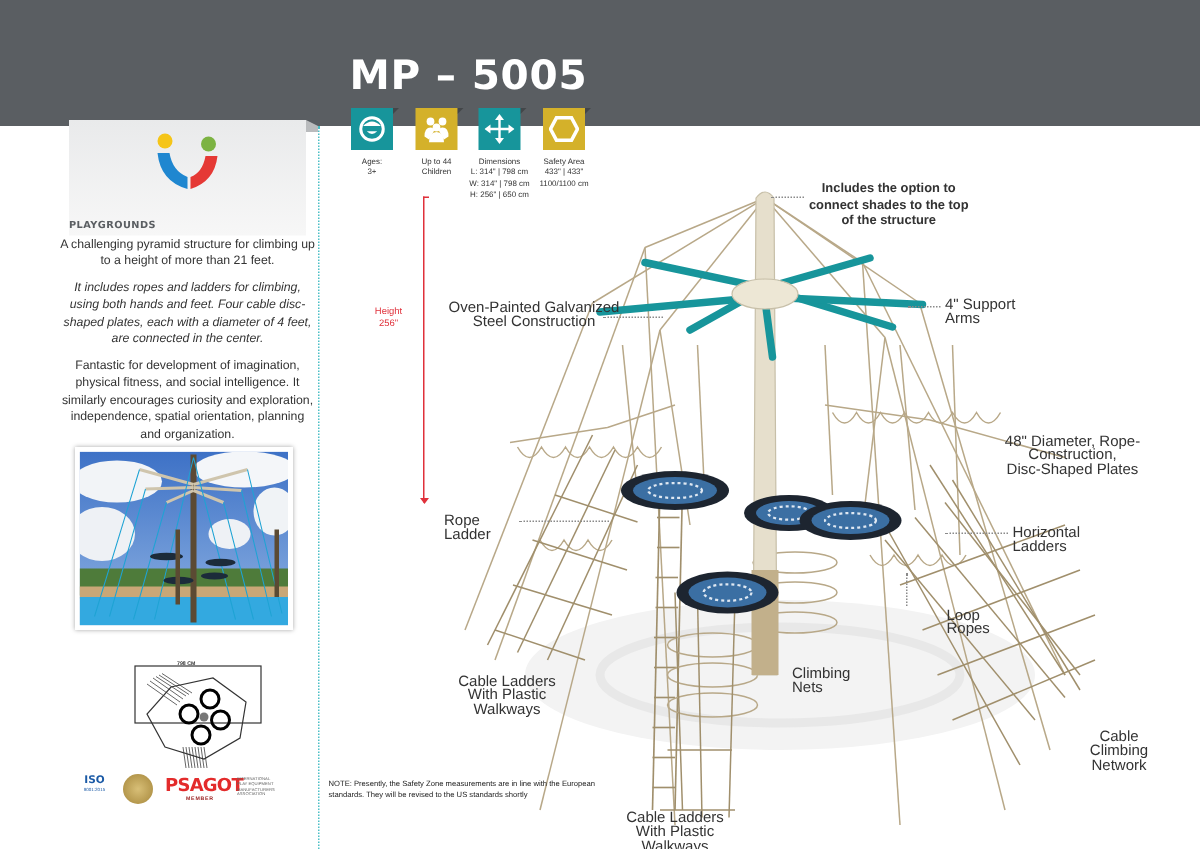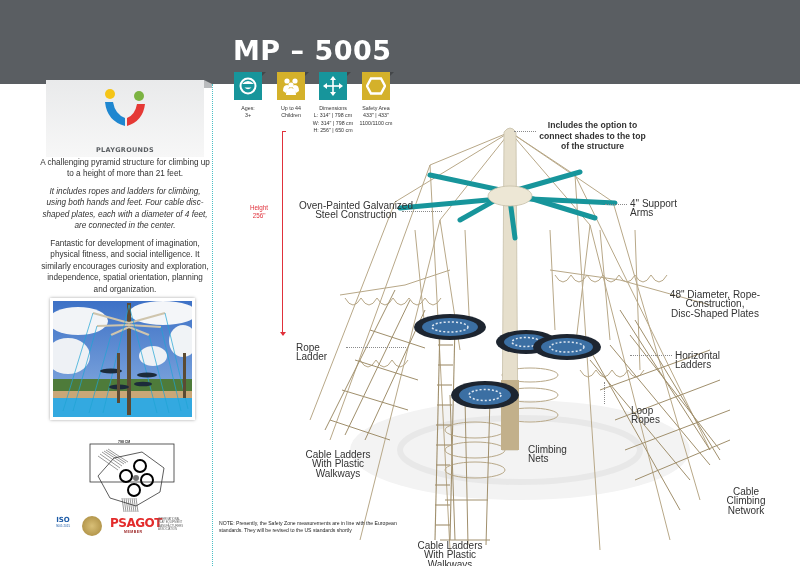--- a/index.html
+++ b/index.html
@@ -7,21 +7,21 @@
   body { position: relative; font-family: "Liberation Sans", "DejaVu Sans", sans-serif; color: #333; }
 
   .header-band { position: absolute; left: 0; top: 0; width: 800px; height: 84px; background: #5a5e62; }
   .title { position: absolute; left: 233px; top: 35px; font-family: "DejaVu Sans", sans-serif; font-weight: bold; font-size: 27px; color: #ffffff; letter-spacing: 0.5px; }
 
   .sidebar-divider { position: absolute; left: 212px; top: 84px; width: 0; height: 482px; border-left: 1px dotted #4bbfc6; }
 
   .logo-card { position: absolute; left: 46px; top: 80px; width: 158px; height: 77px; background: linear-gradient(#e9eaeb, #f7f7f7); }
   .logo-card::after { content: ""; position: absolute; right: -8px; top: 0; border-left: 8px solid #b9bbbd; border-top: 4px solid transparent; border-bottom: 0 solid transparent; height: 4px; }
   .logo-wordmark { position: absolute; left: 0; width: 100%; text-align: center; top: 48px; font-family: "DejaVu Sans", sans-serif; font-weight: bold; font-size: 16px; color: #5a5e62; letter-spacing: -0.5px; }
-  .logo-sub { position: absolute; left: 0; width: 100%; text-align: center; top: 66px; font-family: "DejaVu Sans", sans-serif; font-weight: bold; font-size: 6.5px; color: #5a5e62; letter-spacing: 0.3px; }
+  .logo-sub { position: absolute; left: 0; width: 100%; top: 66px; font-family: "DejaVu Sans", sans-serif; font-weight: bold; font-size: 6.5px; color: #5a5e62; letter-spacing: 0.3px; }
   .logo-mark { position: absolute; left: 55px; top: 8px; width: 48px; height: 40px; }
 
   .desc { position: absolute; left: 40px; width: 170px; text-align: center; font-size: 8.2px; line-height: 11.4px; color: #333; }
   .desc1 { top: 157px; }
   .desc2 { top: 186px; font-style: italic; }
   .desc3 { top: 238px; text-align: center; }
 
   .photo { position: absolute; left: 50px; top: 298px; width: 145px; height: 122px; border: 3px solid #fff; box-shadow: 0 0 3px rgba(0,0,0,0.35); overflow: hidden; }
 
   .plan { position: absolute; left: 84px; top: 440px; width: 100px; height: 74px; }

